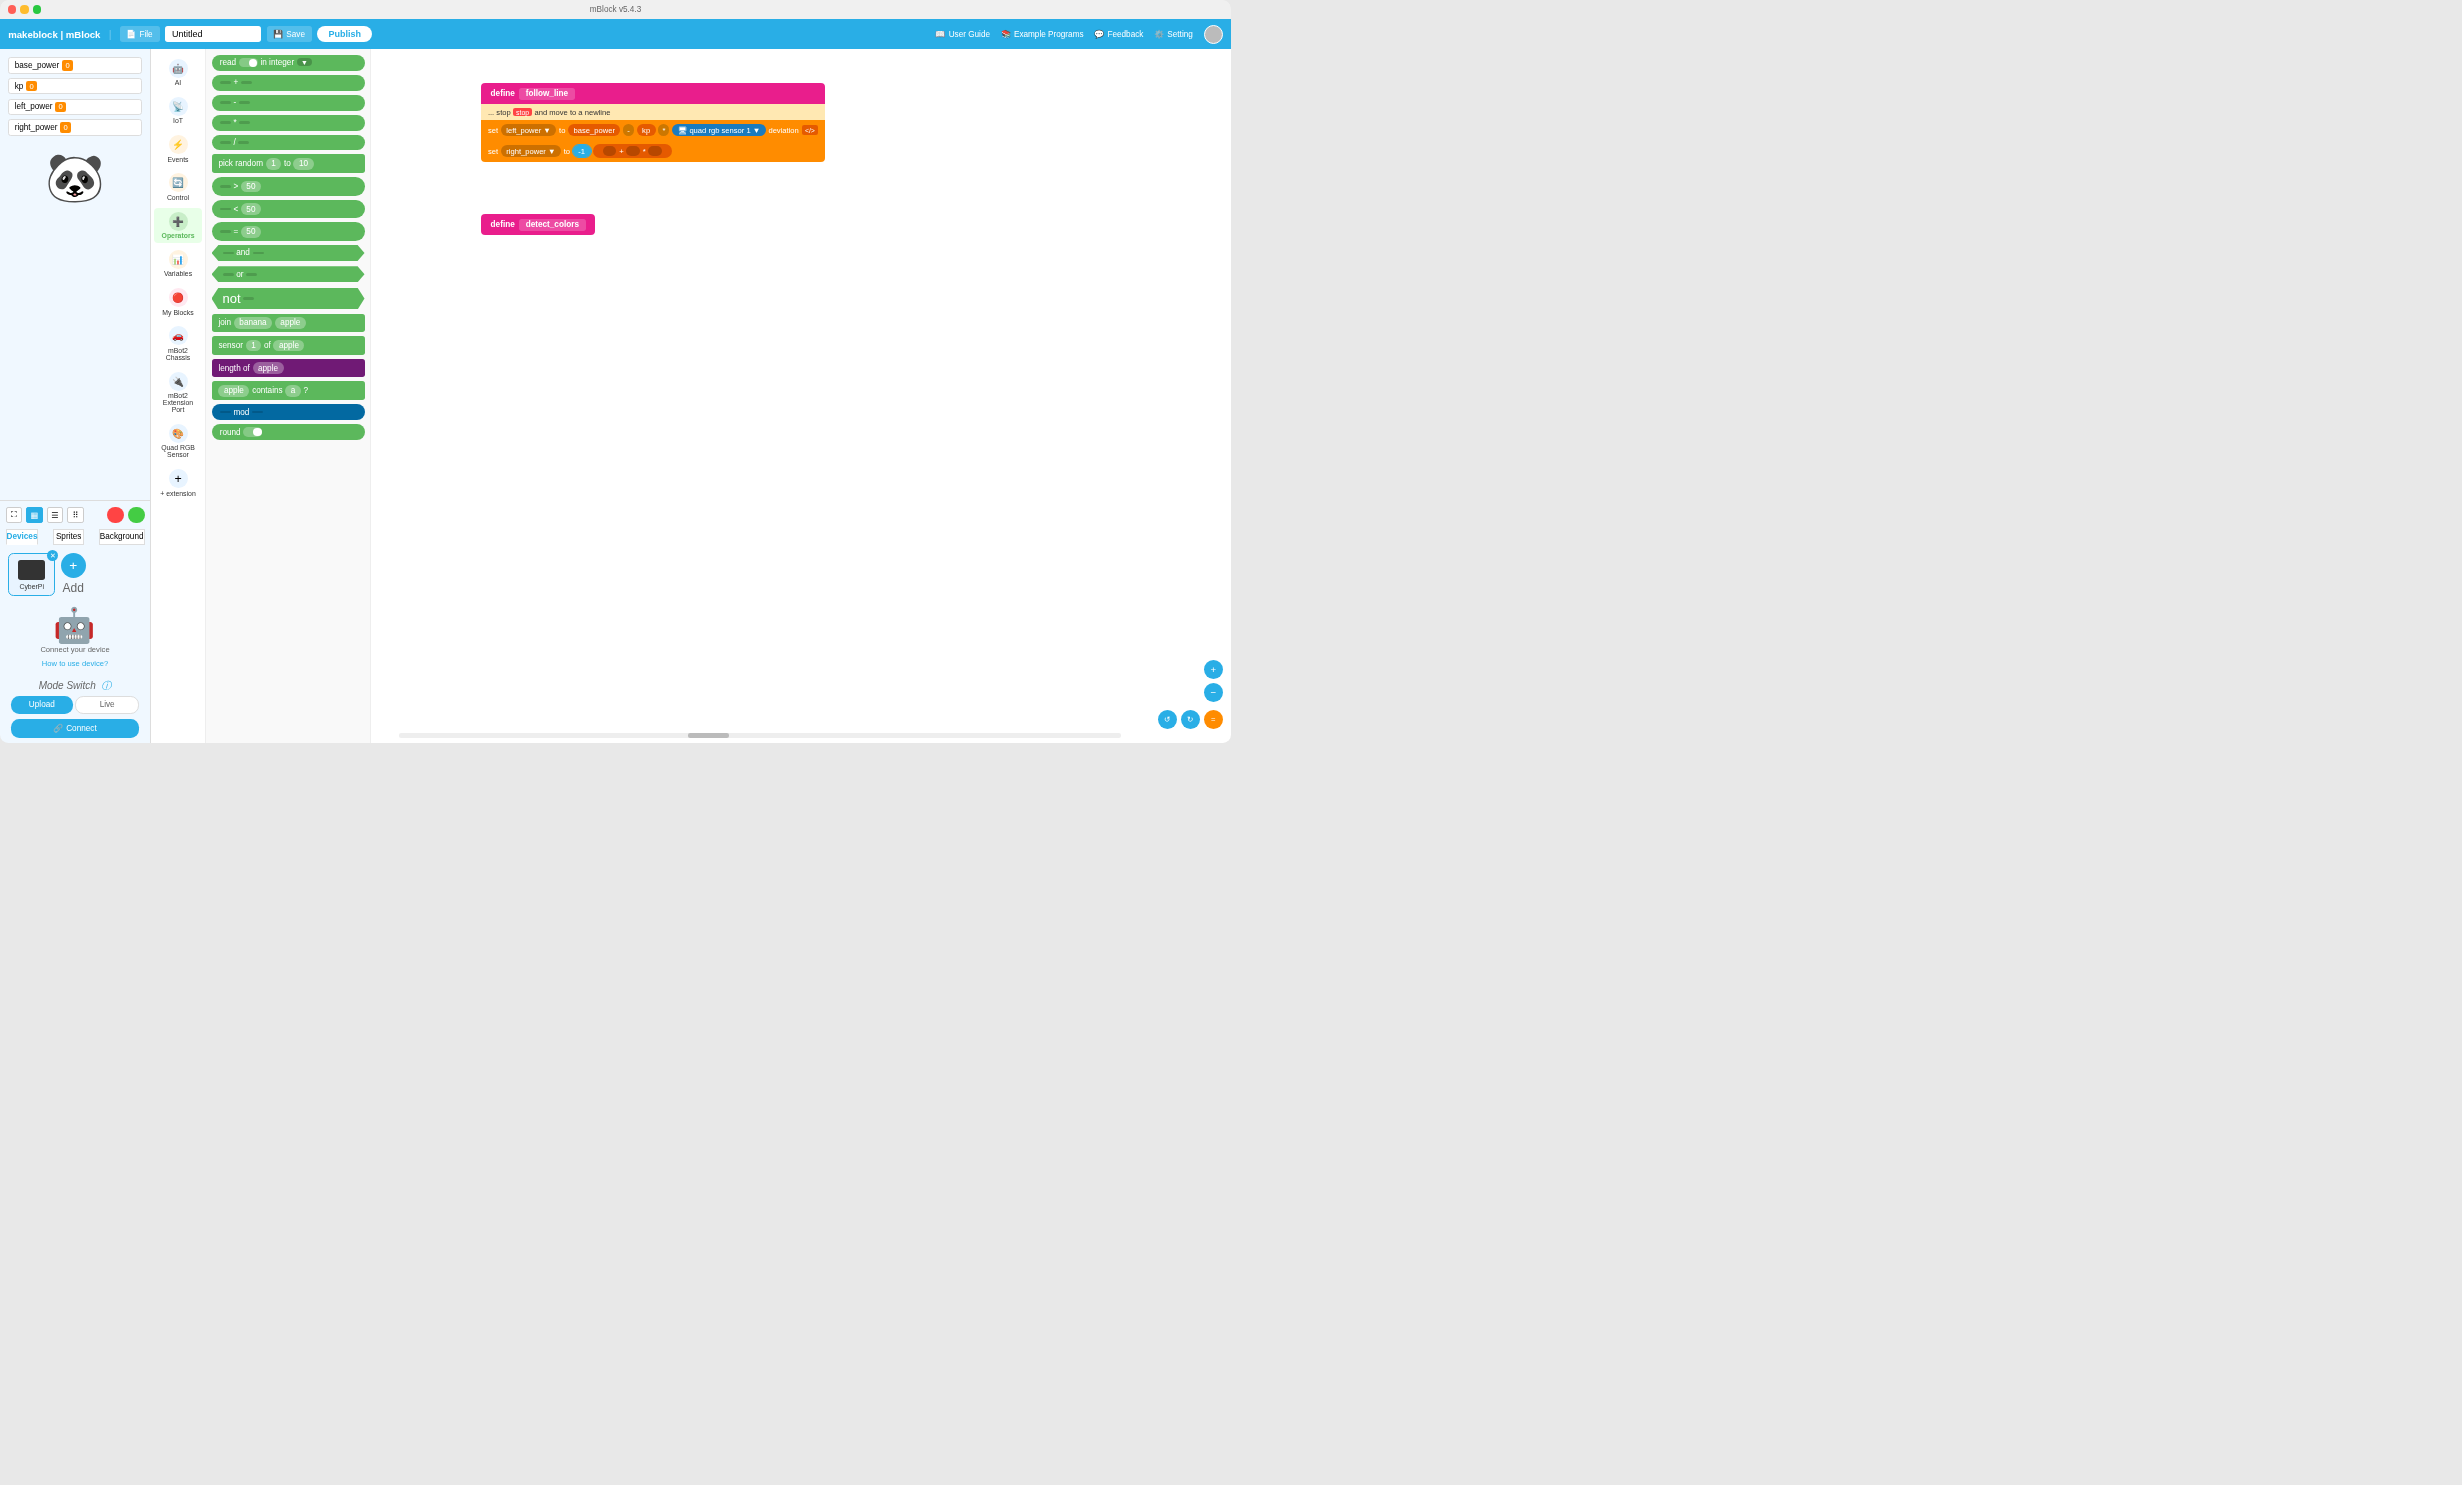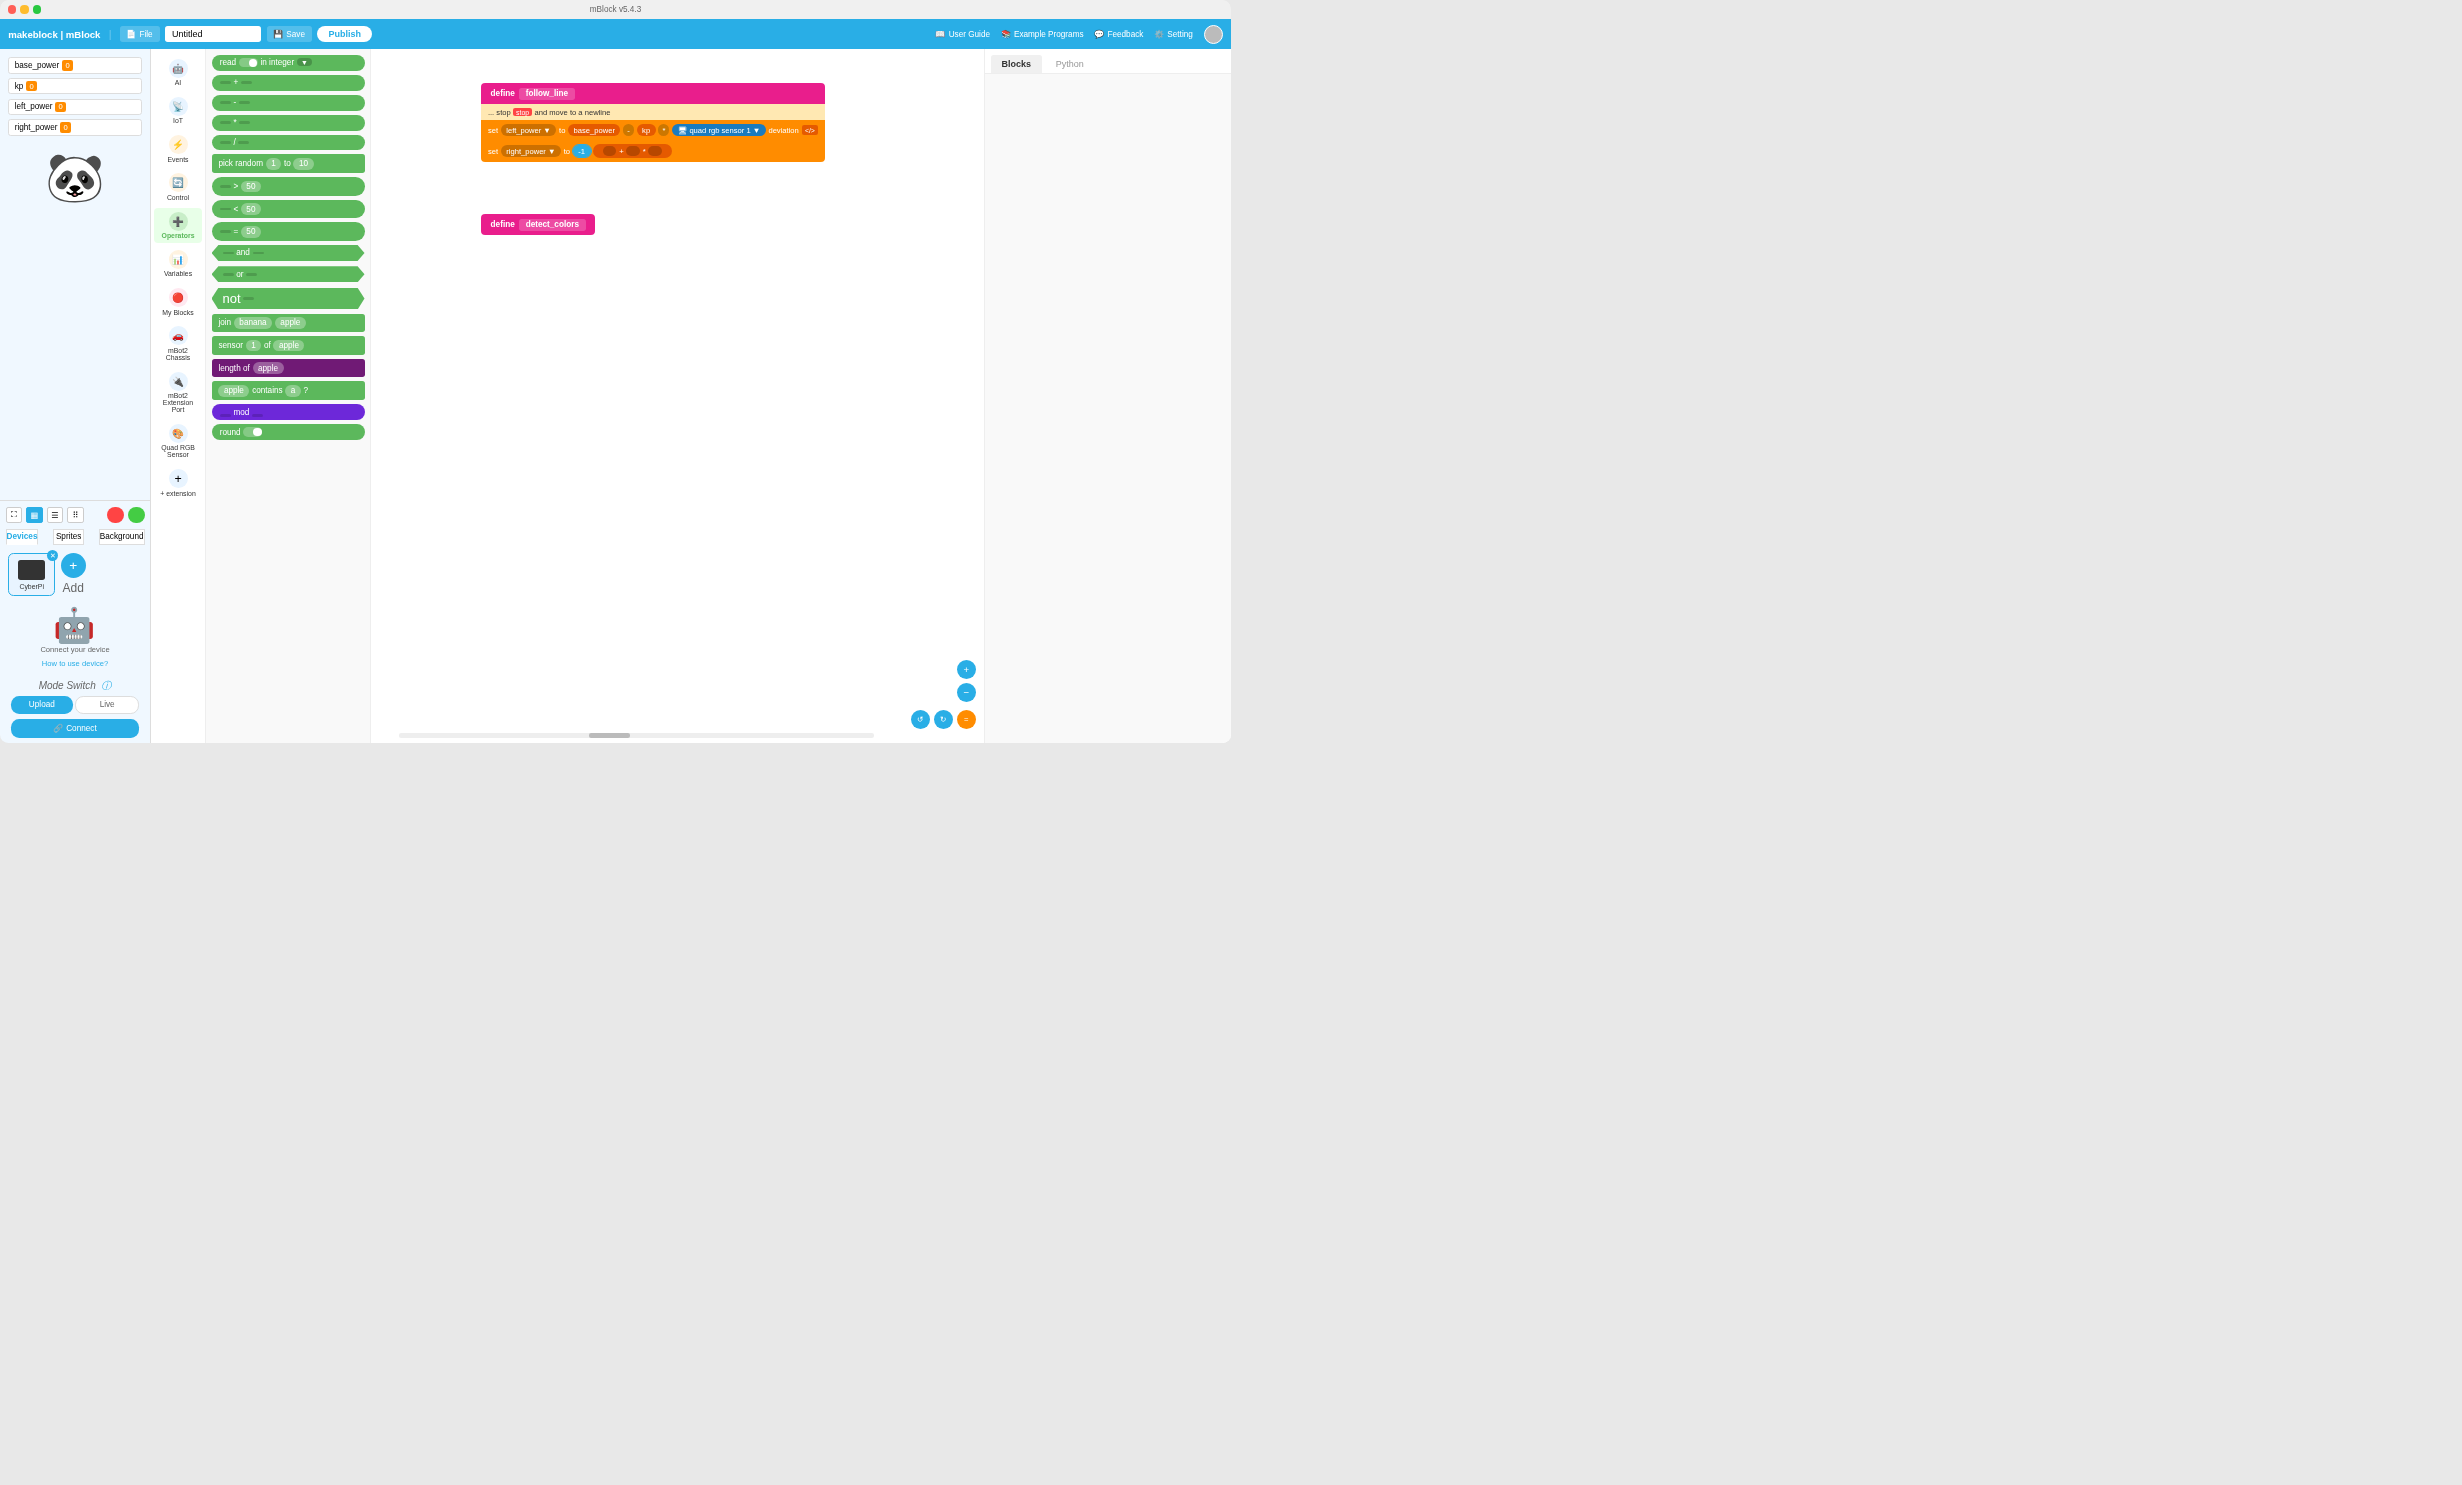--- a/index.html
+++ b/index.html
@@ -709,21 +709,21 @@
       <span>length of</span>
       <span style="background:rgba(255,255,255,0.3);border-radius:6.9px;padding:1.4px 5.5px;">apple</span>
     </div>
     <div style="display:flex;align-items:center;gap:2.7px;background:#5cb85c;border-radius:2.7px;padding:3.4px 6.9px;color:white;font-size:8.2px;cursor:pointer;">
       <span style="background:rgba(255,255,255,0.3);border-radius:6.9px;padding:1.4px 5.5px;">apple</span>
       <span>contains</span>
       <span style="background:rgba(255,255,255,0.3);border-radius:6.9px;padding:1.4px 5.5px;">a</span>
       <span>?</span>
     </div>
 
-    <div style="display:flex;align-items:flex-end;gap:2.7px;background:#6d28d9;border-radius:13.7px;padding:3.4px 8.2px;color:white;font-size:8.2px;cursor:pointer;">
+    <div style="display:flex;align-items:center;gap:2.7px;background:#0369a1;border-radius:13.7px;padding:3.4px 8.2px;color:white;font-size:8.2px;cursor:pointer;">
       <span class="block-input-dark"></span>
       <span>mod</span>
       <span class="block-input-dark"></span>
     </div>
     <div style="display:flex;align-items:center;gap:2.7px;background:#5cb85c;border-radius:13.7px;padding:3.4px 8.2px;color:white;font-size:8.2px;cursor:pointer;">
       <span>round</span>
       <span class="block-toggle"></span>
     </div>
   </div>
 
@@ -788,24 +788,15 @@
         <button class="bottom-btn">↻</button>
         <button class="bottom-btn eq-btn">=</button>
       </div>
 
       <div class="workspace-scrollbar">
         <div class="workspace-scrollbar-thumb"></div>
       </div>
     </div>
   </div>
 
-  <div class="right-panel">
-    <div class="code-tabs">
-      <div class="code-tab active">Blocks</div>
-      <div class="code-tab">Python</div>
-    </div>
-    <div style="flex:1;background:#f9f9f9;padding:8.2px;">
-      
-    </div>
-  </div>
 
 </div>
 
 
 </body></html>

